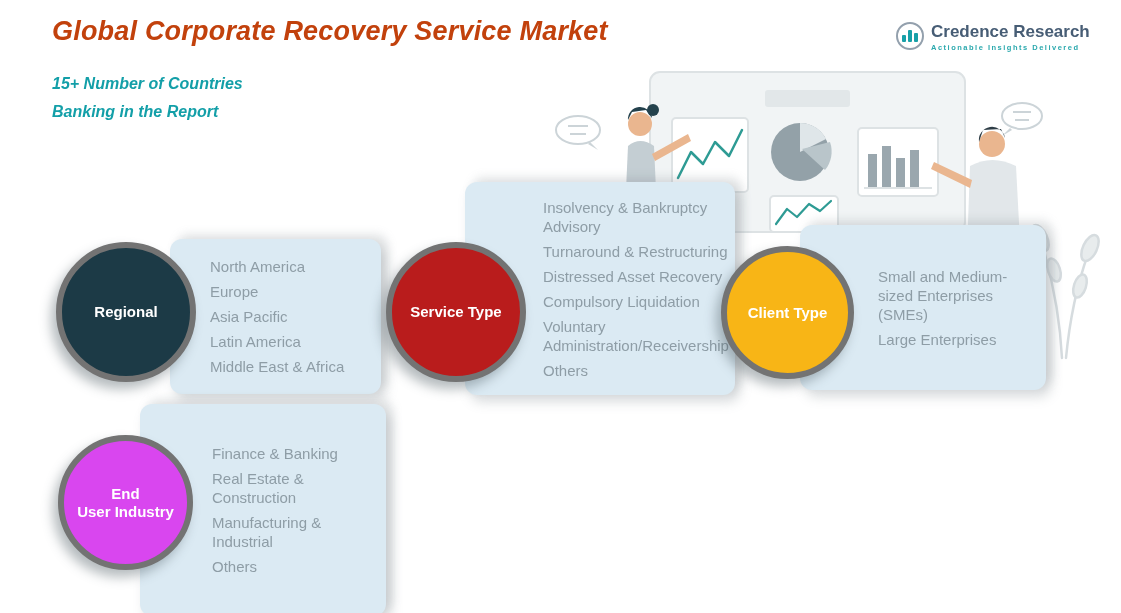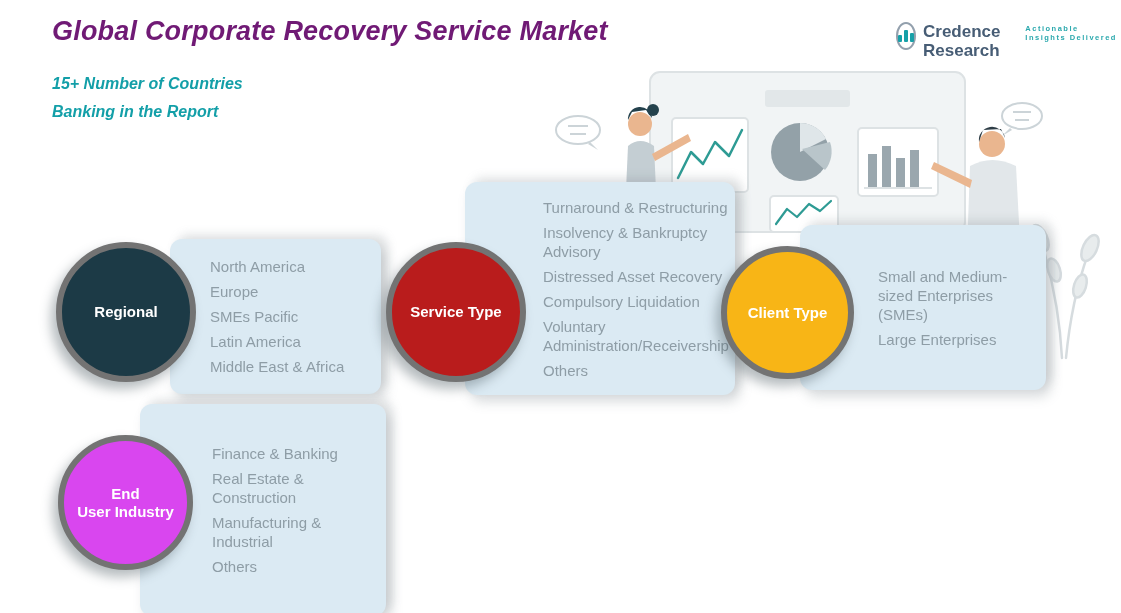--- a/index.html
+++ b/index.html
@@ -3,33 +3,33 @@
 <meta charset="utf-8">
 <style>
   html,body{margin:0;padding:0;background:#ffffff;}
   .canvas{
     position:relative;width:1121px;height:613px;background:#ffffff;overflow:hidden;
     font-family:"Liberation Sans",sans-serif;
   }
   
   .title{
     position:absolute;left:52px;top:16px;
-    font-size:27px;font-weight:bold;font-style:italic;color:#701a75;letter-spacing:.2px;
+    font-size:27px;font-weight:bold;font-style:italic;color:#c2410c;letter-spacing:.2px;
   }
   .subtitle{
     position:absolute;left:52px;top:70px;
     font-size:16px;font-weight:bold;font-style:italic;color:#139fa8;line-height:28px;
   }
   .logo{position:absolute;left:896px;top:22px;display:flex;align-items:flex-start;gap:7px;}
   .logo-icon{
     width:28px;height:28px;border:2px solid #93a0ad;border-radius:50%;
     display:flex;align-items:flex-end;justify-content:center;gap:2px;padding-bottom:6px;box-sizing:border-box;
   }
   .logo-icon span{display:block;width:4px;background:#17a0a8;border-radius:1px;}
-  .logo-text{display:flex;}
+  .logo-text{display:flex;flex-direction:column;}
   .logo-name{font-size:17px;font-weight:bold;color:#475d75;line-height:19px;}
   .logo-tagline{font-size:7.5px;font-weight:bold;color:#2aa8ad;letter-spacing:1.5px;margin-top:2px;}
   
   .illus{position:absolute;left:540px;top:58px;width:560px;height:320px;}
   
   .panel{
     position:absolute;background:#dbeaf3;border-radius:12px;
     box-shadow:7px -5px 10px rgba(130,140,146,.22),5px 7px 12px rgba(130,140,146,.30);
     display:flex;flex-direction:column;justify-content:center;box-sizing:border-box;overflow:hidden;
   }
@@ -143,33 +143,33 @@
       <ellipse cx="550" cy="190" rx="7" ry="14" transform="rotate(25 550 190)" fill="#e8eced"></ellipse>
       <ellipse cx="514" cy="212" rx="6" ry="12" transform="rotate(-18 514 212)" fill="#e8eced"></ellipse>
       <ellipse cx="540" cy="228" rx="6" ry="12" transform="rotate(18 540 228)" fill="#e8eced"></ellipse>
     </g>
   </svg>
 
   <div>
     <div class="panel panel-regional">
       <div class="item">North America</div>
       <div class="item">Europe</div>
-      <div class="item">SMEs Pacific</div>
+      <div class="item">Asia Pacific</div>
       <div class="item">Latin America</div>
       <div class="item">Middle East &amp; Africa</div>
     </div>
     <div class="badge badge-regional">
       <span>Regional</span>
     </div>
   </div>
 
   <div>
     <div class="panel panel-service">
+      <div class="item">Insolvency &amp; Bankruptcy Advisory</div>
       <div class="item">Turnaround &amp; Restructuring</div>
-      <div class="item">Insolvency &amp; Bankruptcy Advisory</div>
       <div class="item">Distressed Asset Recovery</div>
       <div class="item">Compulsory Liquidation</div>
       <div class="item">Voluntary Administration/Receivership</div>
       <div class="item">Others</div>
     </div>
     <div class="badge badge-service">
       <span>Service Type</span>
     </div>
   </div>
 

